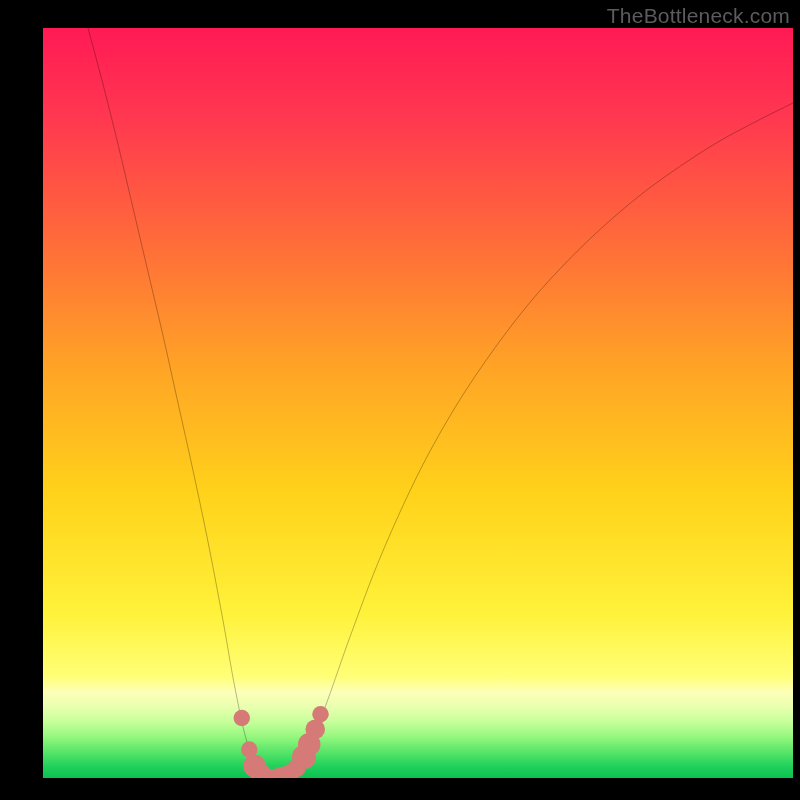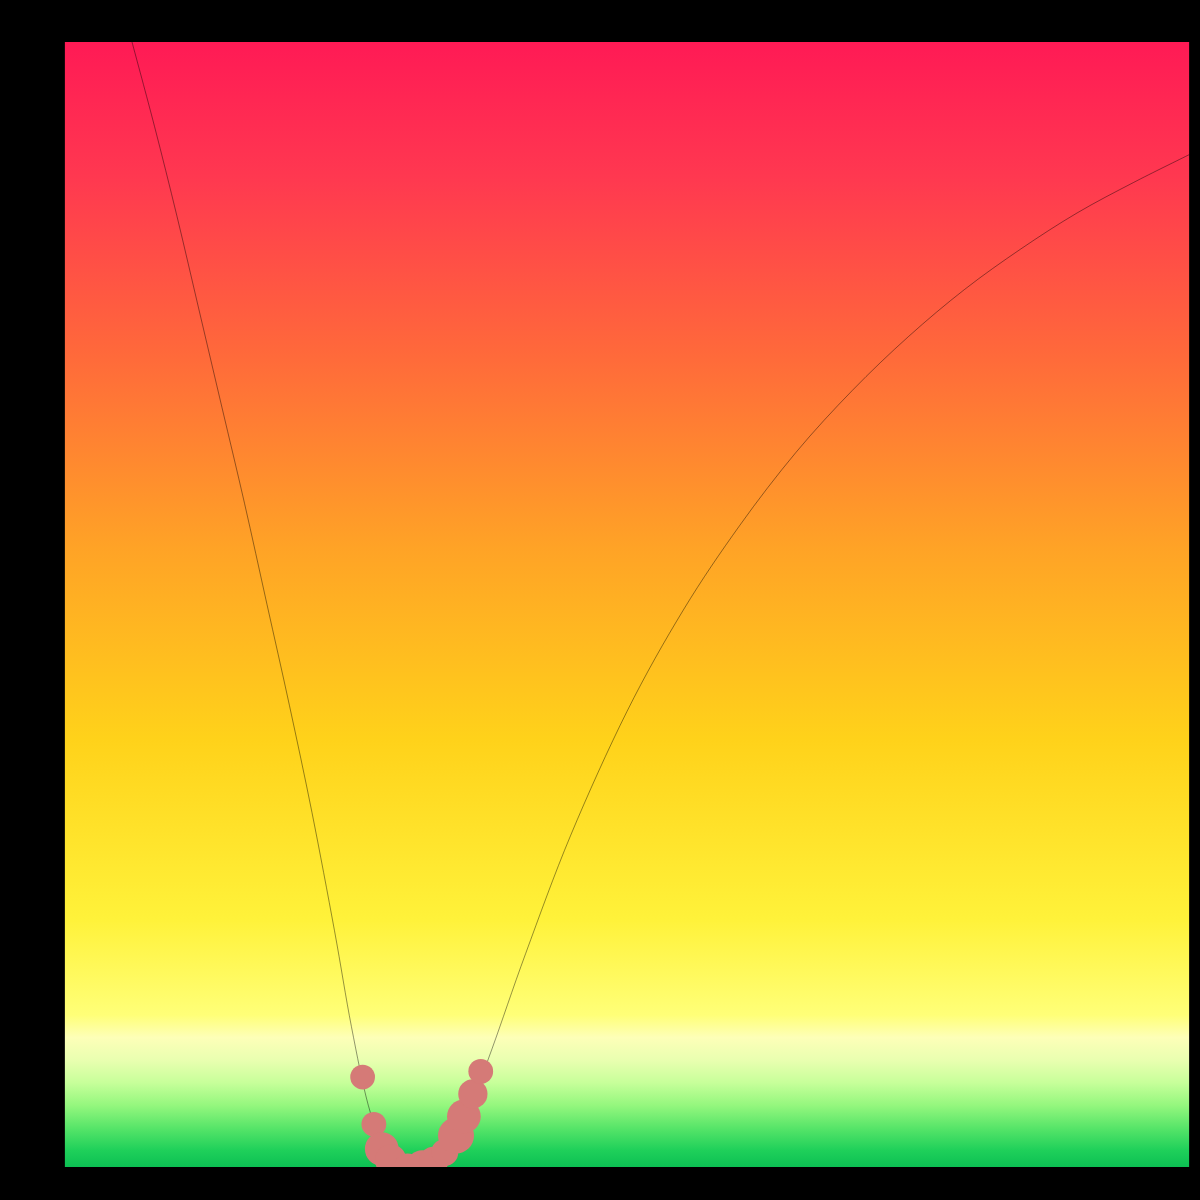--- a/index.html
+++ b/index.html
@@ -91,13 +91,14 @@
           <circle cx="32.8" cy="99.5" r="1.3" class="marker"></circle>
           <circle cx="33.8" cy="98.7" r="1.2" class="marker"></circle>
           <circle cx="34.8" cy="97.2" r="1.6" class="marker"></circle>
           <circle cx="35.5" cy="95.5" r="1.5" class="marker"></circle>
           <circle cx="36.3" cy="93.5" r="1.3" class="marker"></circle>
           <circle cx="37" cy="91.5" r="1.1" class="marker"></circle>
         </g>
     </svg>
   </div>
 
+  <div class="attribution">TheBottleneck.com</div>
 </div>
 
 </body></html>

